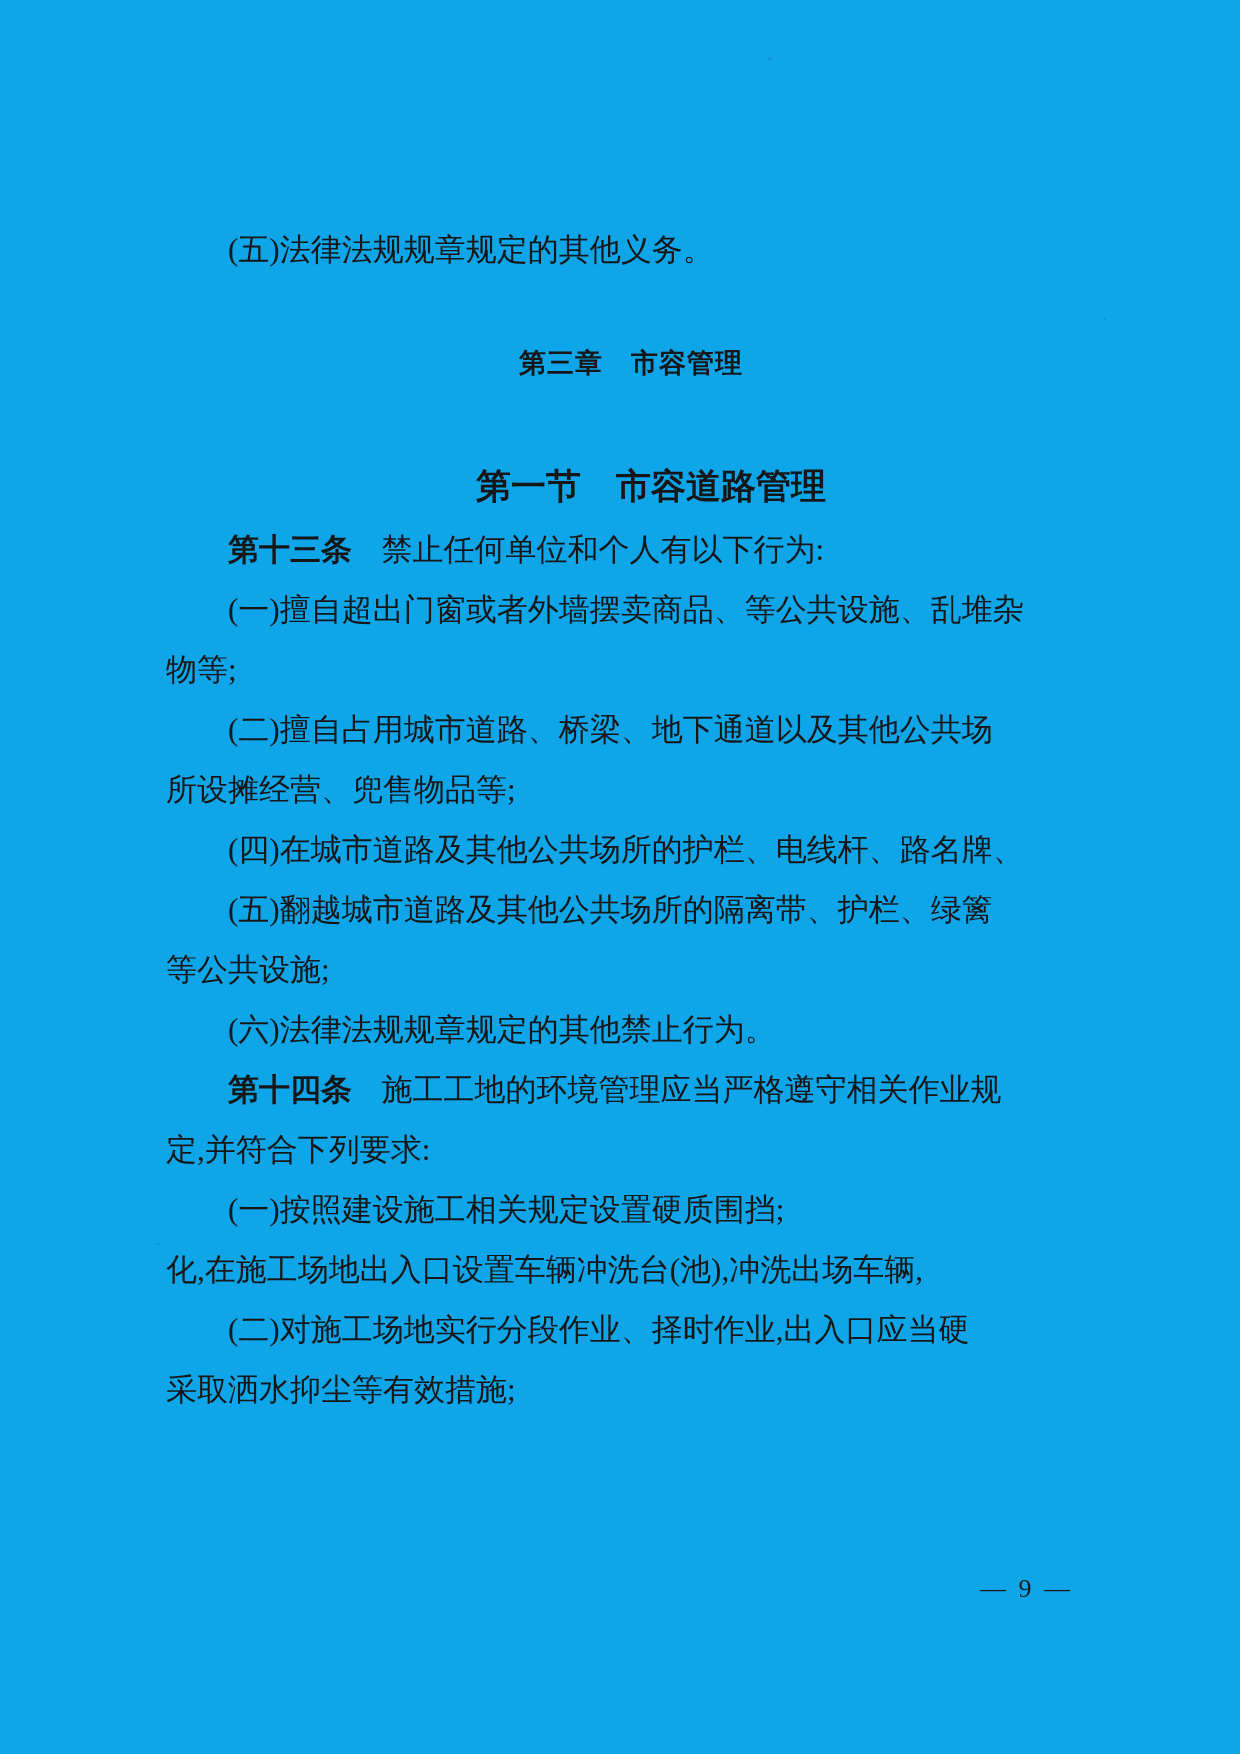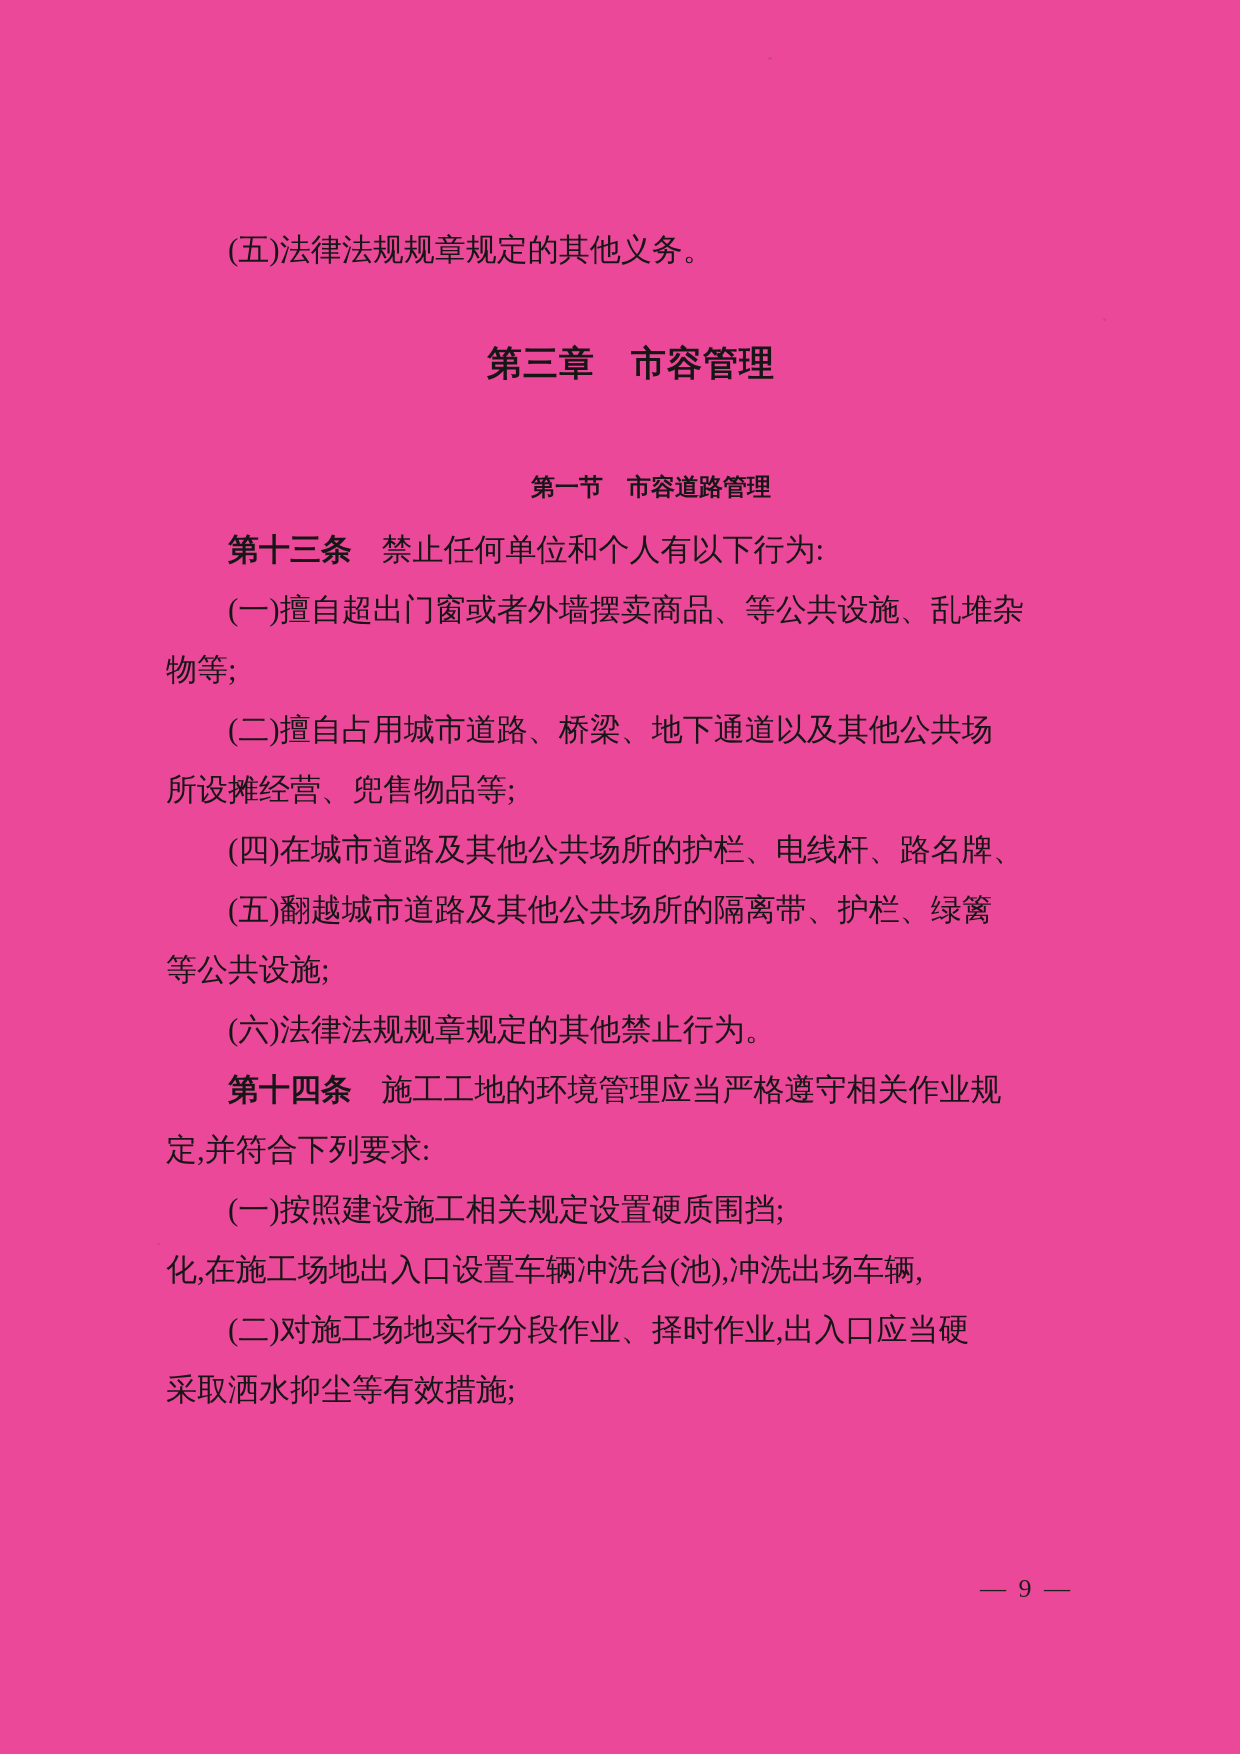--- a/index.html
+++ b/index.html
@@ -5,21 +5,21 @@
   * { margin: 0; padding: 0; box-sizing: border-box; }
   html, body { width: 1240px; height: 1754px; }
   body {
     font-family: "Liberation Serif", "DejaVu Serif", serif;
     background: #ffffff;
   }
   .page {
     position: relative;
     width: 1240px;
     height: 1754px;
-    background: #ec4899;
+    background: #0ea5e9;
     overflow: hidden;
     color: #161616;
   }
   .text-column {
     position: absolute;
     left: 166px;
     top: 220px;
     width: 872px;
     font-size: 31px;
     line-height: 60px;
@@ -30,32 +30,32 @@
   }
   .indent { padding-left: 62px; }
   .chapter-heading {
     margin-top: 53px;
     margin-left: 58px;
     height: 60px;
     line-height: 60px;
     text-align: center;
     font-family: "Liberation Sans", "DejaVu Sans", sans-serif;
     font-weight: bold;
-    font-size: 35px;
+    font-size: 27px;
     letter-spacing: 1px;
     white-space: nowrap;
   }
   .section-heading {
     margin-top: 64px;
     margin-left: 98px;
     height: 60px;
     line-height: 60px;
     text-align: center;
     font-weight: 600;
-    font-size: 24px;
+    font-size: 35px;
     white-space: nowrap;
   }
   .article-opening { margin-top: 3px; }
   .article-label {
     font-weight: bold;
     margin-right: 0.95em;
   }
   .page-number {
     position: absolute;
     top: 1574px;

